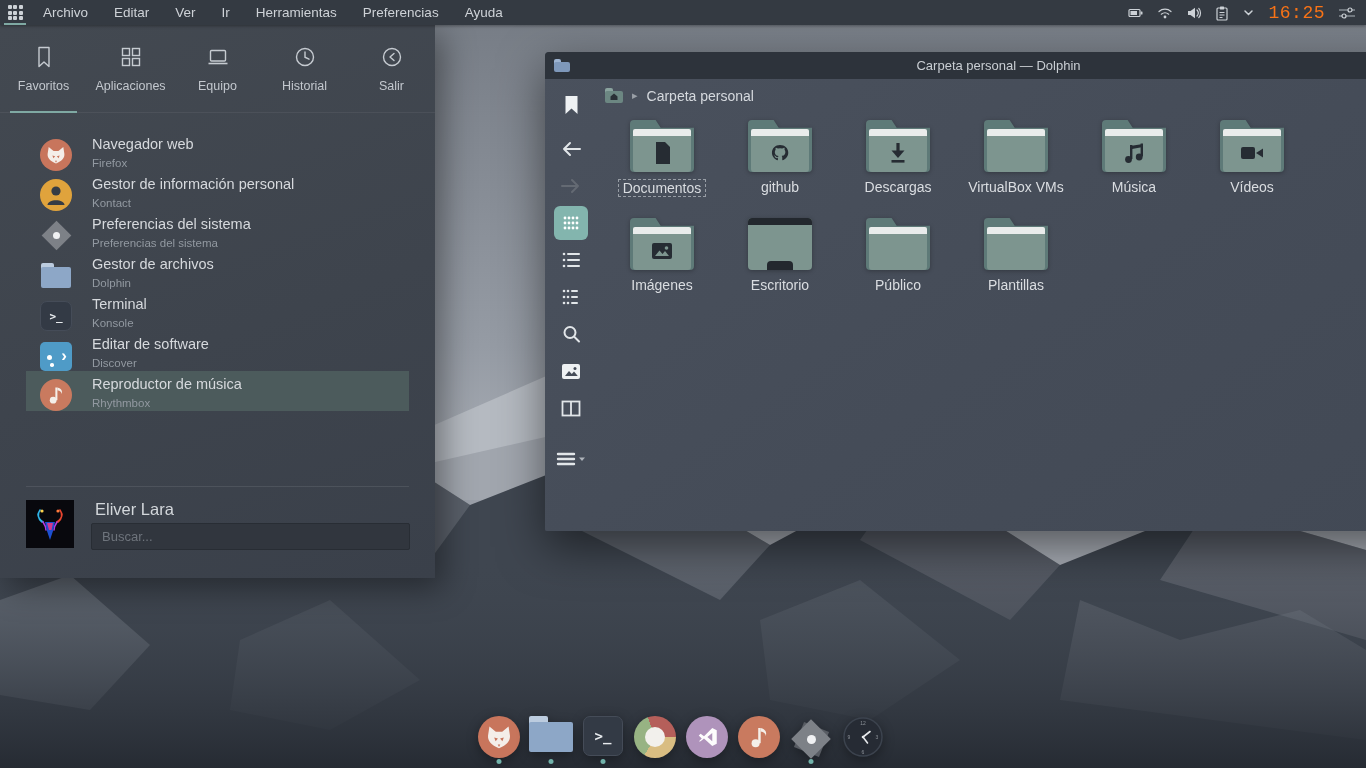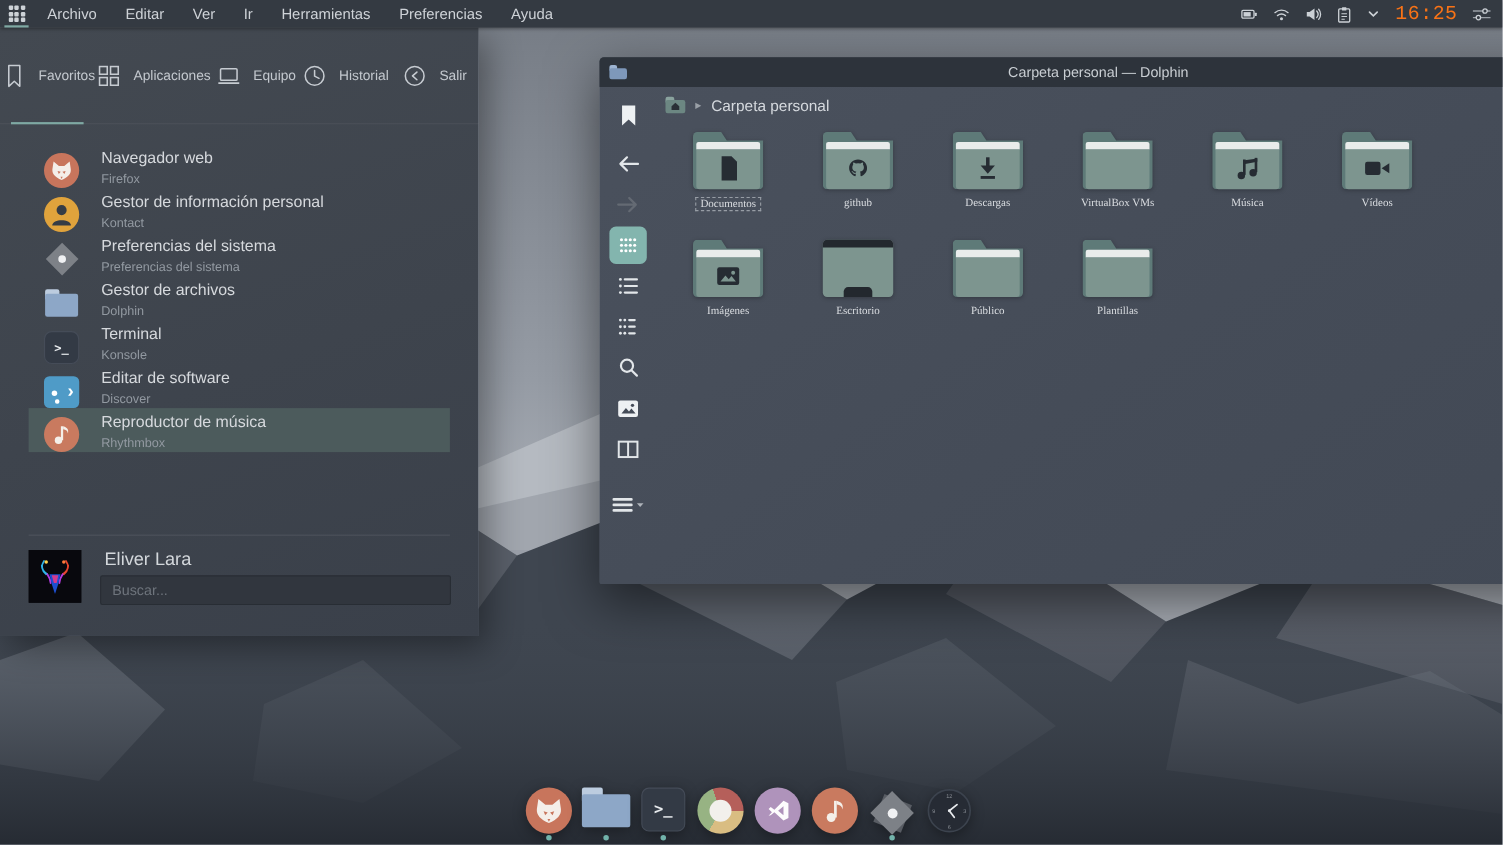--- a/index.html
+++ b/index.html
@@ -22,21 +22,21 @@
   .menu-item { padding:0 13px; line-height:25px; cursor:default; }
   .tray { margin-left:auto; display:flex; align-items:center; gap:13px; padding-right:10px; }
   .tray svg { display:block; }
   .clock-text { font-size:18px; color:#f97316; letter-spacing:.5px;font-family:Liberation Mono, monospace; }
 
   
   .launcher { position:absolute; left:0; top:25px; width:435px; height:553px;
               background:linear-gradient(160deg,#434951 0%,#3e444d 55%,#3a404a 100%);
               z-index:30; box-shadow:8px 10px 30px rgba(0,0,0,.4); color:#d4d8dc; }
   .tabs { display:flex; height:88px; border-bottom:1px solid rgba(255,255,255,.06); }
-  .tab { flex:1; display:flex; flex-direction:row; align-items:center; justify-content:center; gap:9px;
+  .tab { flex:1; display:flex; flex-direction:column; align-items:center; justify-content:center; gap:9px;
          font-size:12.5px; color:#c3c8ce; position:relative; cursor:pointer; }
   .tab svg { display:block; }
   .tab.active::after { content:""; position:absolute; bottom:-1px; left:12%; width:76%; height:2px; background:#7fa9a3; }
   .apps { margin-top:18px; padding:0 26px; }
   .app-row { display:flex; align-items:flex-end; height:40px; padding-left:14px; gap:20px; cursor:pointer; }
   .app-row.highlight { background:#4c5b5c; }
   .app-icn { width:32px; height:32px; flex:0 0 32px; display:flex; align-items:center; justify-content:center; }
   .app-txt .t1 { font-size:14.5px; color:#d6d9dd; line-height:17px; }
   .app-txt .t2 { font-size:11.5px; color:#9299a1; line-height:13px; }
   .user-area { position:absolute; left:0; right:0; bottom:0; height:92px;padding-left:31px; }
@@ -62,21 +62,21 @@
   .tool { width:34px; height:34px; display:flex; align-items:center; justify-content:center; margin-bottom:3px; cursor:pointer; border-radius:6px; }
   .tool.active { background:#83b5ae; }
   .tool.spacer { margin-bottom:10px; }
   .main { flex:1; display:flex; flex-direction:column; }
   .crumbs { height:33px; display:flex; align-items:center; gap:9px; padding-left:8px; }
   .crumb-txt { font-size:14px; font-weight:normal; color:#d5d9de; }
   .crumb-sep { color:#9aa0a7; font-size:11px; }
   .files { flex:1; display:grid; grid-template-columns:repeat(6,118px); grid-auto-rows:98px;
            padding:8px 0 0 6px; align-content:start; }
   .fitem { display:flex; flex-direction:column; align-items:center; cursor:pointer; }
-  .flabel { margin-top:7px; font-size:10px; color:#dadde1; padding:0 4px; white-space:nowrap;font-family:Liberation Serif, serif; }
+  .flabel { margin-top:7px; font-size:14px; color:#dadde1; padding:0 4px; white-space:nowrap; }
   .flabel.selected { border:1px dashed #979da5; }
   .statusbar { height:30px; display:flex; align-items:center; padding:0 12px; }
   .status-txt { font-size:13px; color:#ccd1d7; }
   .zoomer { margin-left:auto; width:196px; height:16px; position:relative; cursor:pointer; }
   .zoomer .track { position:absolute; top:7px; left:0; right:0; height:2px; background:#394049; }
   .zoomer .fill { position:absolute; top:7px; left:0; width:30%; height:2px; background:#e29a6f; }
   .zoomer .handle { position:absolute; top:0; left:calc(30% - 2px); width:16px; height:16px; border-radius:50%;
                     background:#323946; border:1px solid #272d37; }
 
   

